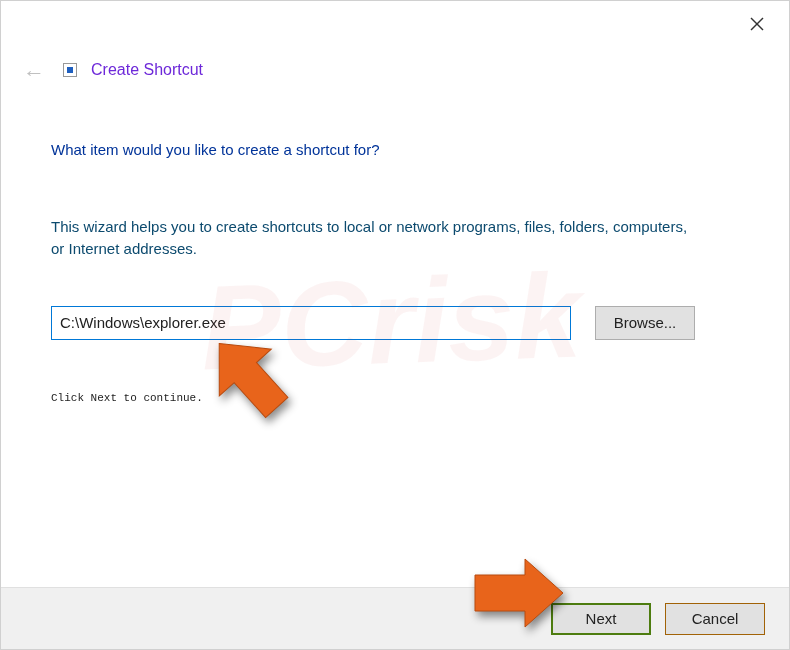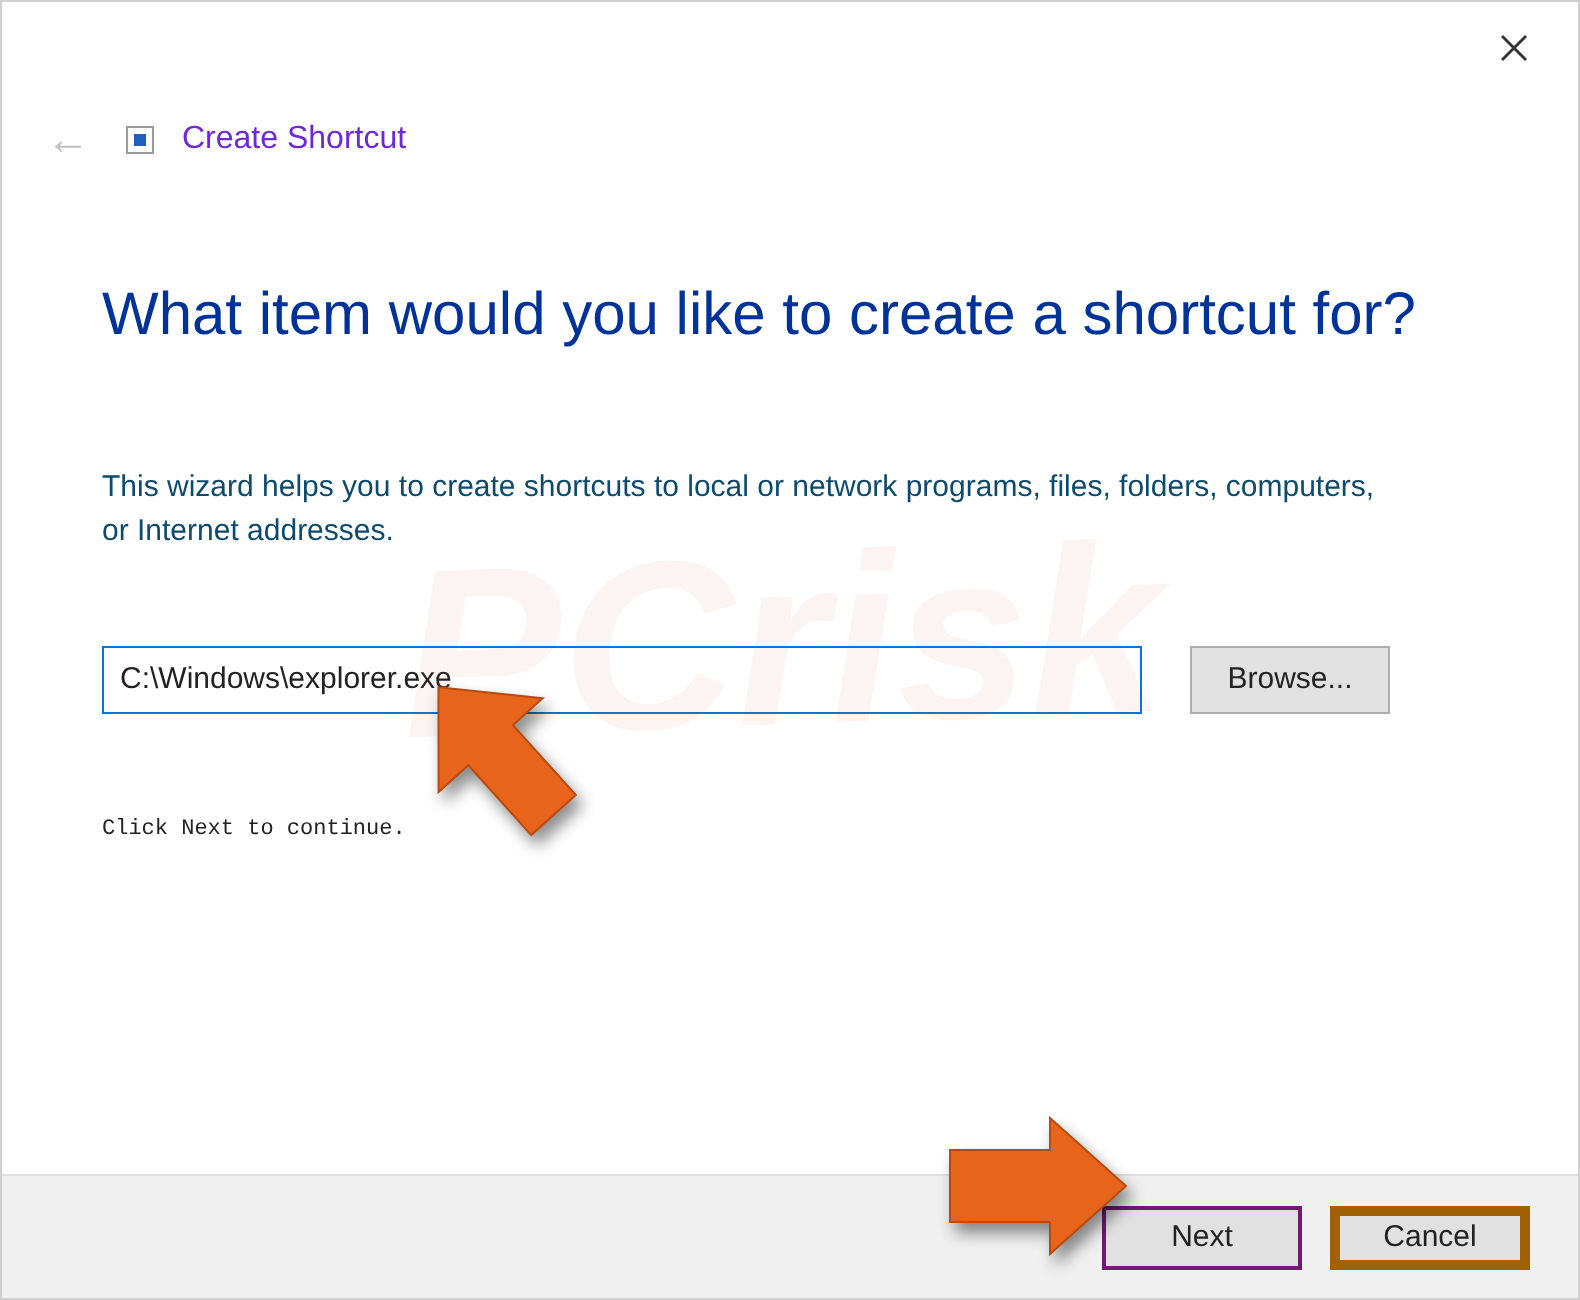--- a/index.html
+++ b/index.html
@@ -62,21 +62,21 @@
 }
 .header-title {
   color: #6d28d9;
   font-size: 16px;
 }
 .content {
   padding: 58px 50px 0 50px;
 }
 .heading {
   color: #003399;
-  font-size: 30px;
+  font-size: 15px;
   font-weight: 400;
   margin-bottom: 58px;
 }
 .body-text {
   color: #0c4a6e;
   font-size: 15px;
   line-height: 1.45;
   margin-bottom: 46px;
   max-width: 640px;
 }
@@ -126,27 +126,27 @@
   display: flex;
   justify-content: flex-end;
   align-items: center;
   padding-right: 24px;
   gap: 14px;
 }
 .footer-btn {
   width: 100px;
   height: 32px;
   background: #e1e1e1;
-  border: 5px solid #a16207;
+  border: 1px solid #a16207;
   font-size: 15px;
   color: #222;
   cursor: pointer;
 }
 .footer-btn.primary {
-  border: 2px solid #701a75;
+  border: 2px solid #4d7c0f;
 }
 
 .watermark {
   position: absolute;
   top: 120px;
   left: 70px;
   width: 640px;
   height: 400px;
   opacity: 0.05;
   pointer-events: none;

